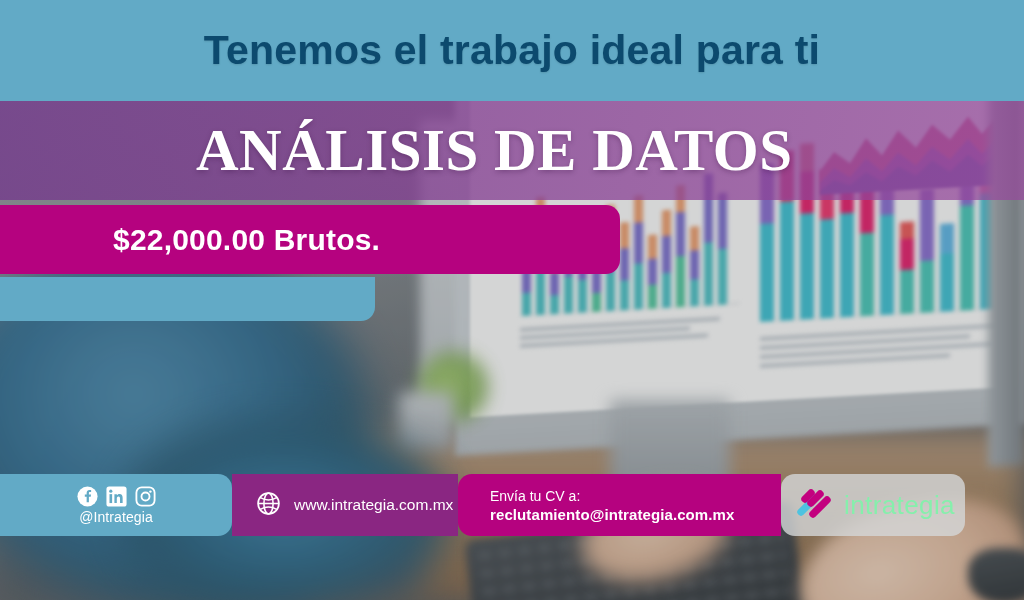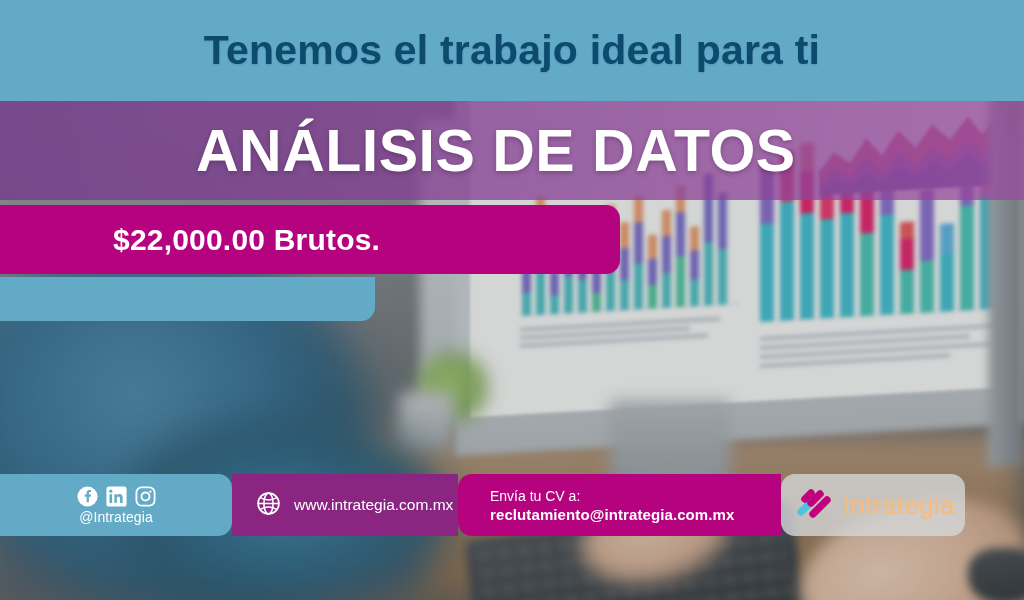--- a/index.html
+++ b/index.html
@@ -101,20 +101,21 @@
   
   #titleband {
     position:absolute; left:0; top:101px; width:1024px; height:99px;
     background:linear-gradient(100deg, rgba(116,58,140,.80) 0%, rgba(132,62,146,.76) 45%, rgba(150,72,156,.72) 100%);
     display:flex; align-items:center;
   }
   #titleband h2 {
     color:#ffffff; font-size:59px; font-weight:bold; letter-spacing:.5px;
     margin-left:196px; text-shadow:0 2px 5px rgba(60,20,70,.35);
     white-space:nowrap;
+    font-family:Liberation Serif, serif;
   }
 
   
   #salarybar {
     position:absolute; left:0; top:205px; width:620px; height:69px;
     background:#b5027f; border-radius:0 14px 14px 0;
     display:flex; align-items:center;
   }
   #salarybar .txt {
     color:#ffffff; font-size:30px; font-weight:bold; margin-left:113px;
@@ -144,21 +145,21 @@
   #seg-web .weburl { color:#ffffff; font-size:15.5px; }
 
   #seg-cv { left:458px; width:323px; background:#b5027f;
             border-radius:14px 0 0 14px; padding-left:32px;
             flex-direction:column; align-items:flex-start; justify-content:center; }
   #cvlabel { color:#ffffff; font-size:14px; margin-bottom:2px; }
   #cvmail  { color:#ffffff; font-size:15px; font-weight:bold; letter-spacing:.1px; }
 
   #seg-logo { left:781px; width:184px; background:rgba(213,215,216,.80);
               border-radius:14px; gap:11px; padding-left:14px; }
-  #logoword { color:#fdba74; font-size:26px; letter-spacing:.4px; }
+  #logoword { color:#86efac; font-size:26px; letter-spacing:.4px; }
 </style>
 </head>
 <body>
 
 <div id="photo">
   <div class="ph bg-wall"></div>
   <div class="ph bg-desk"></div>
   <div class="ph bg-desk2"></div>
 
   <div class="ph mon2"></div>

